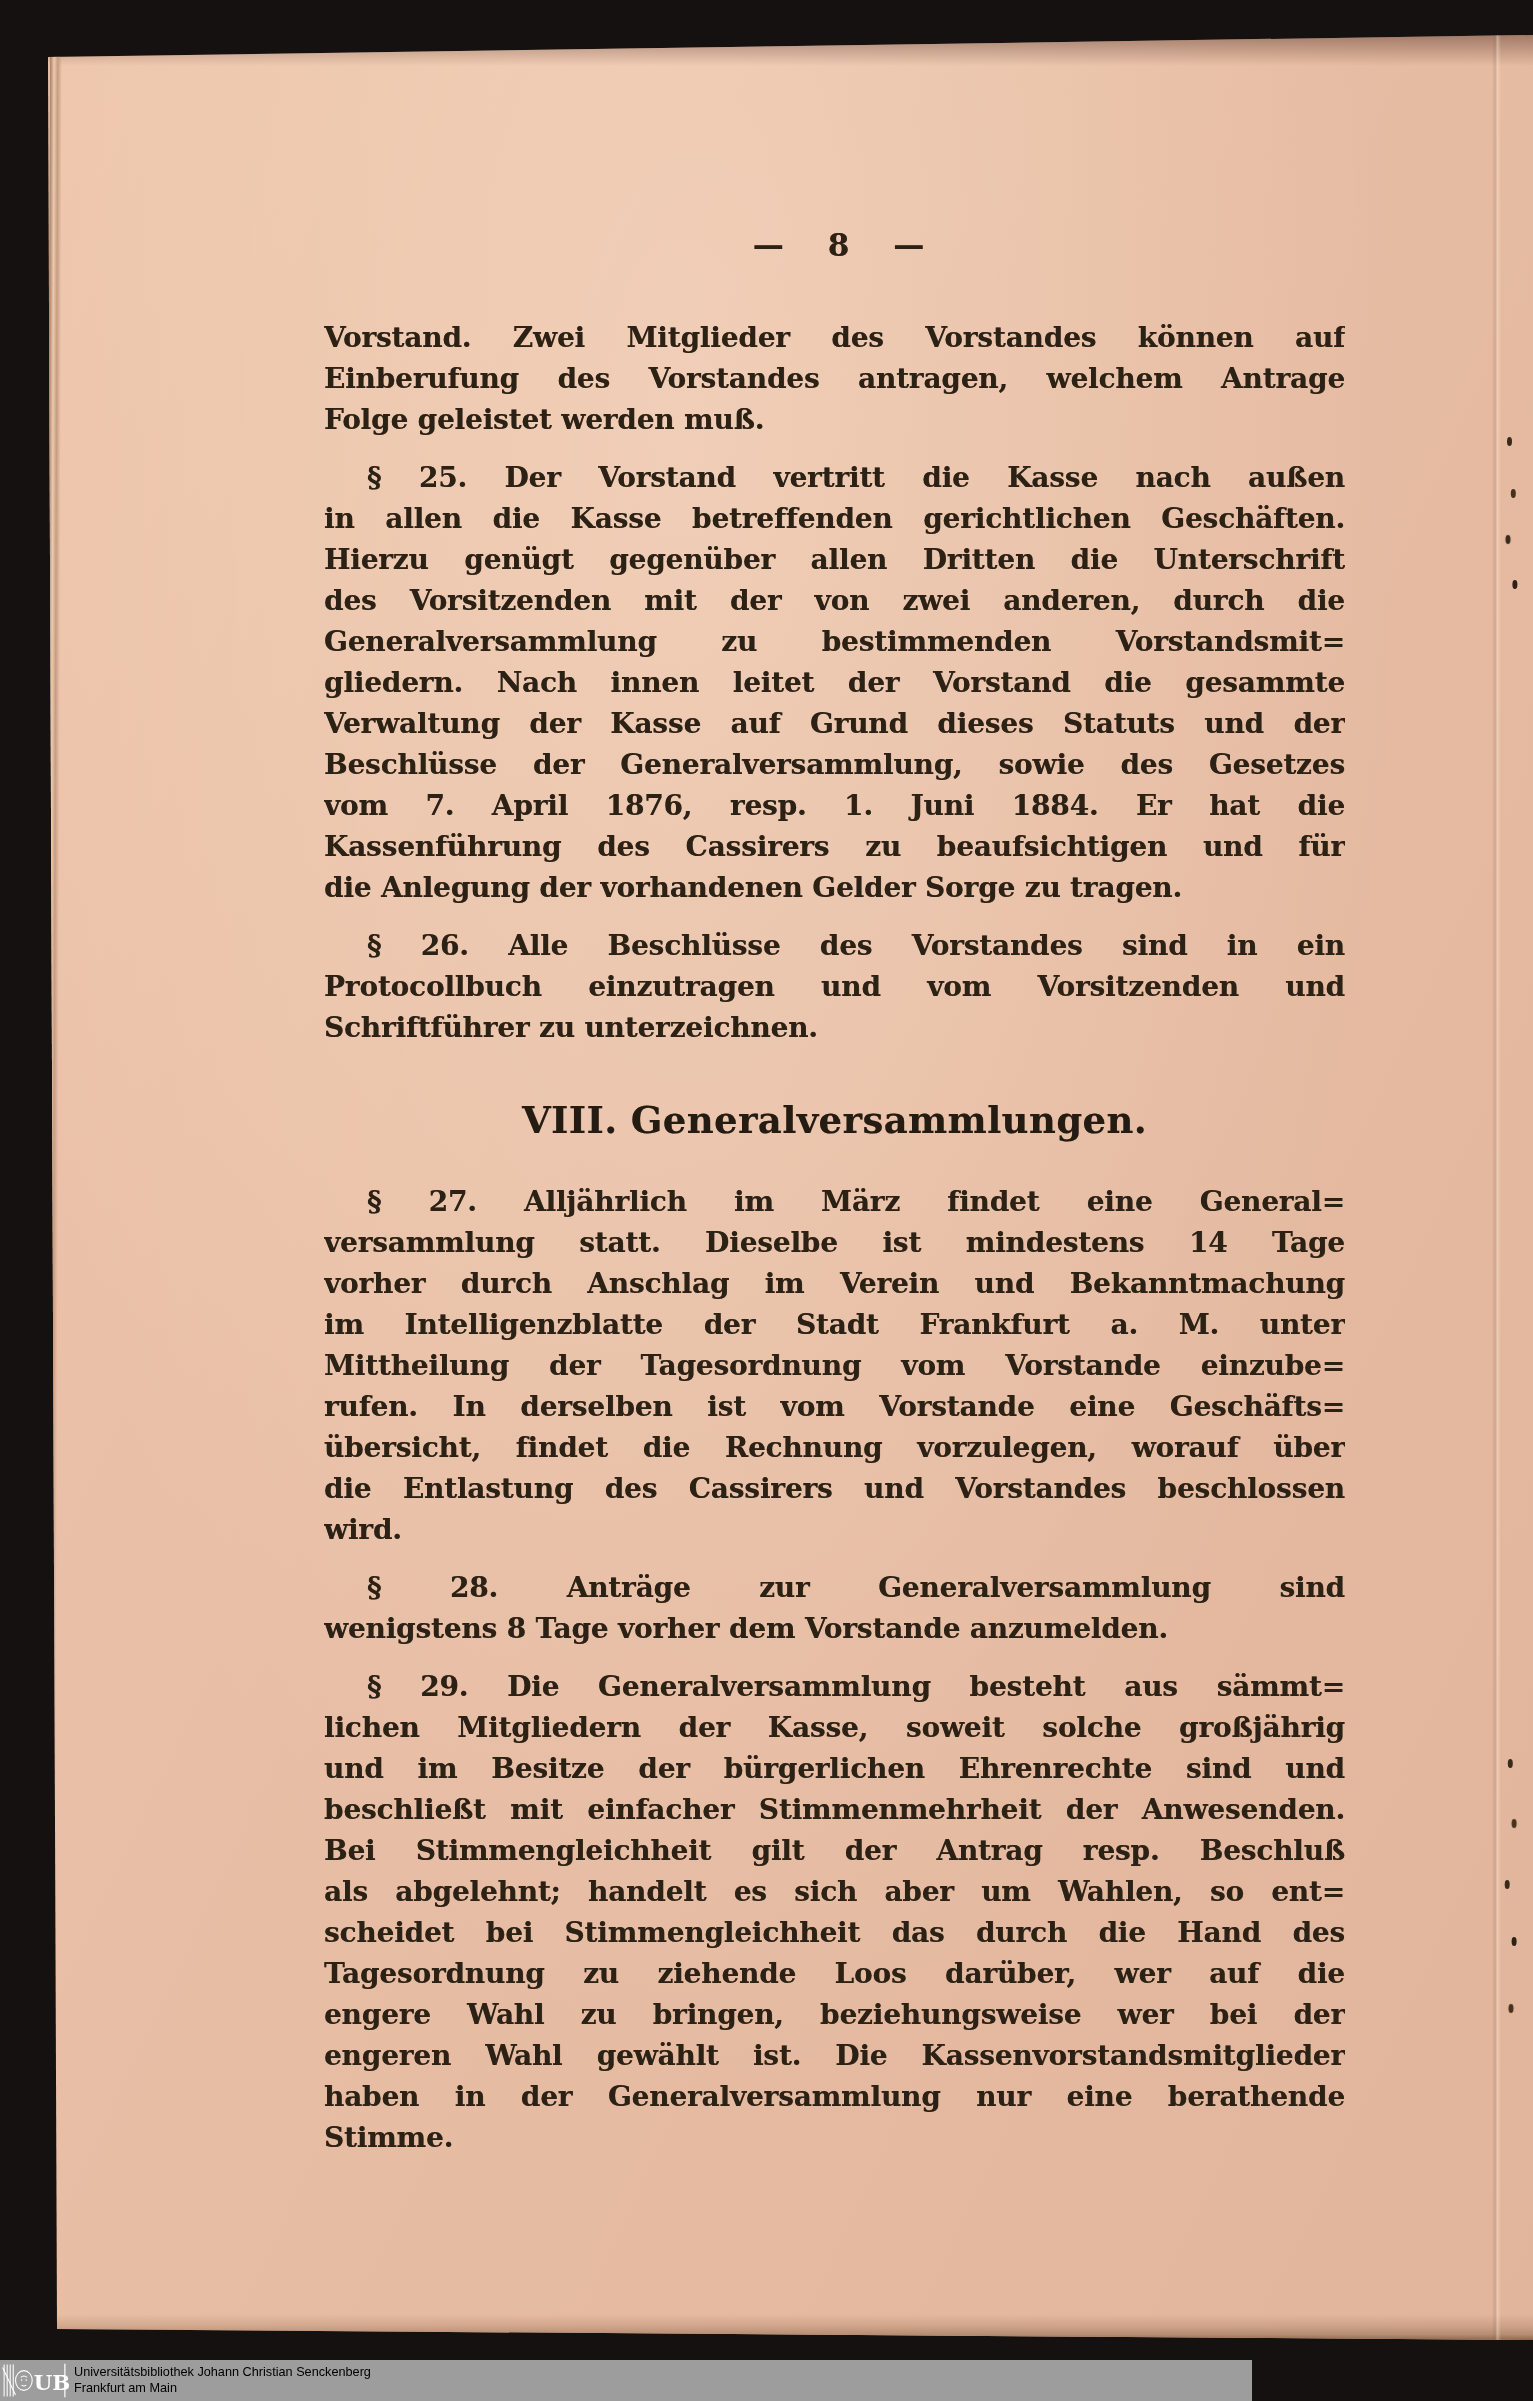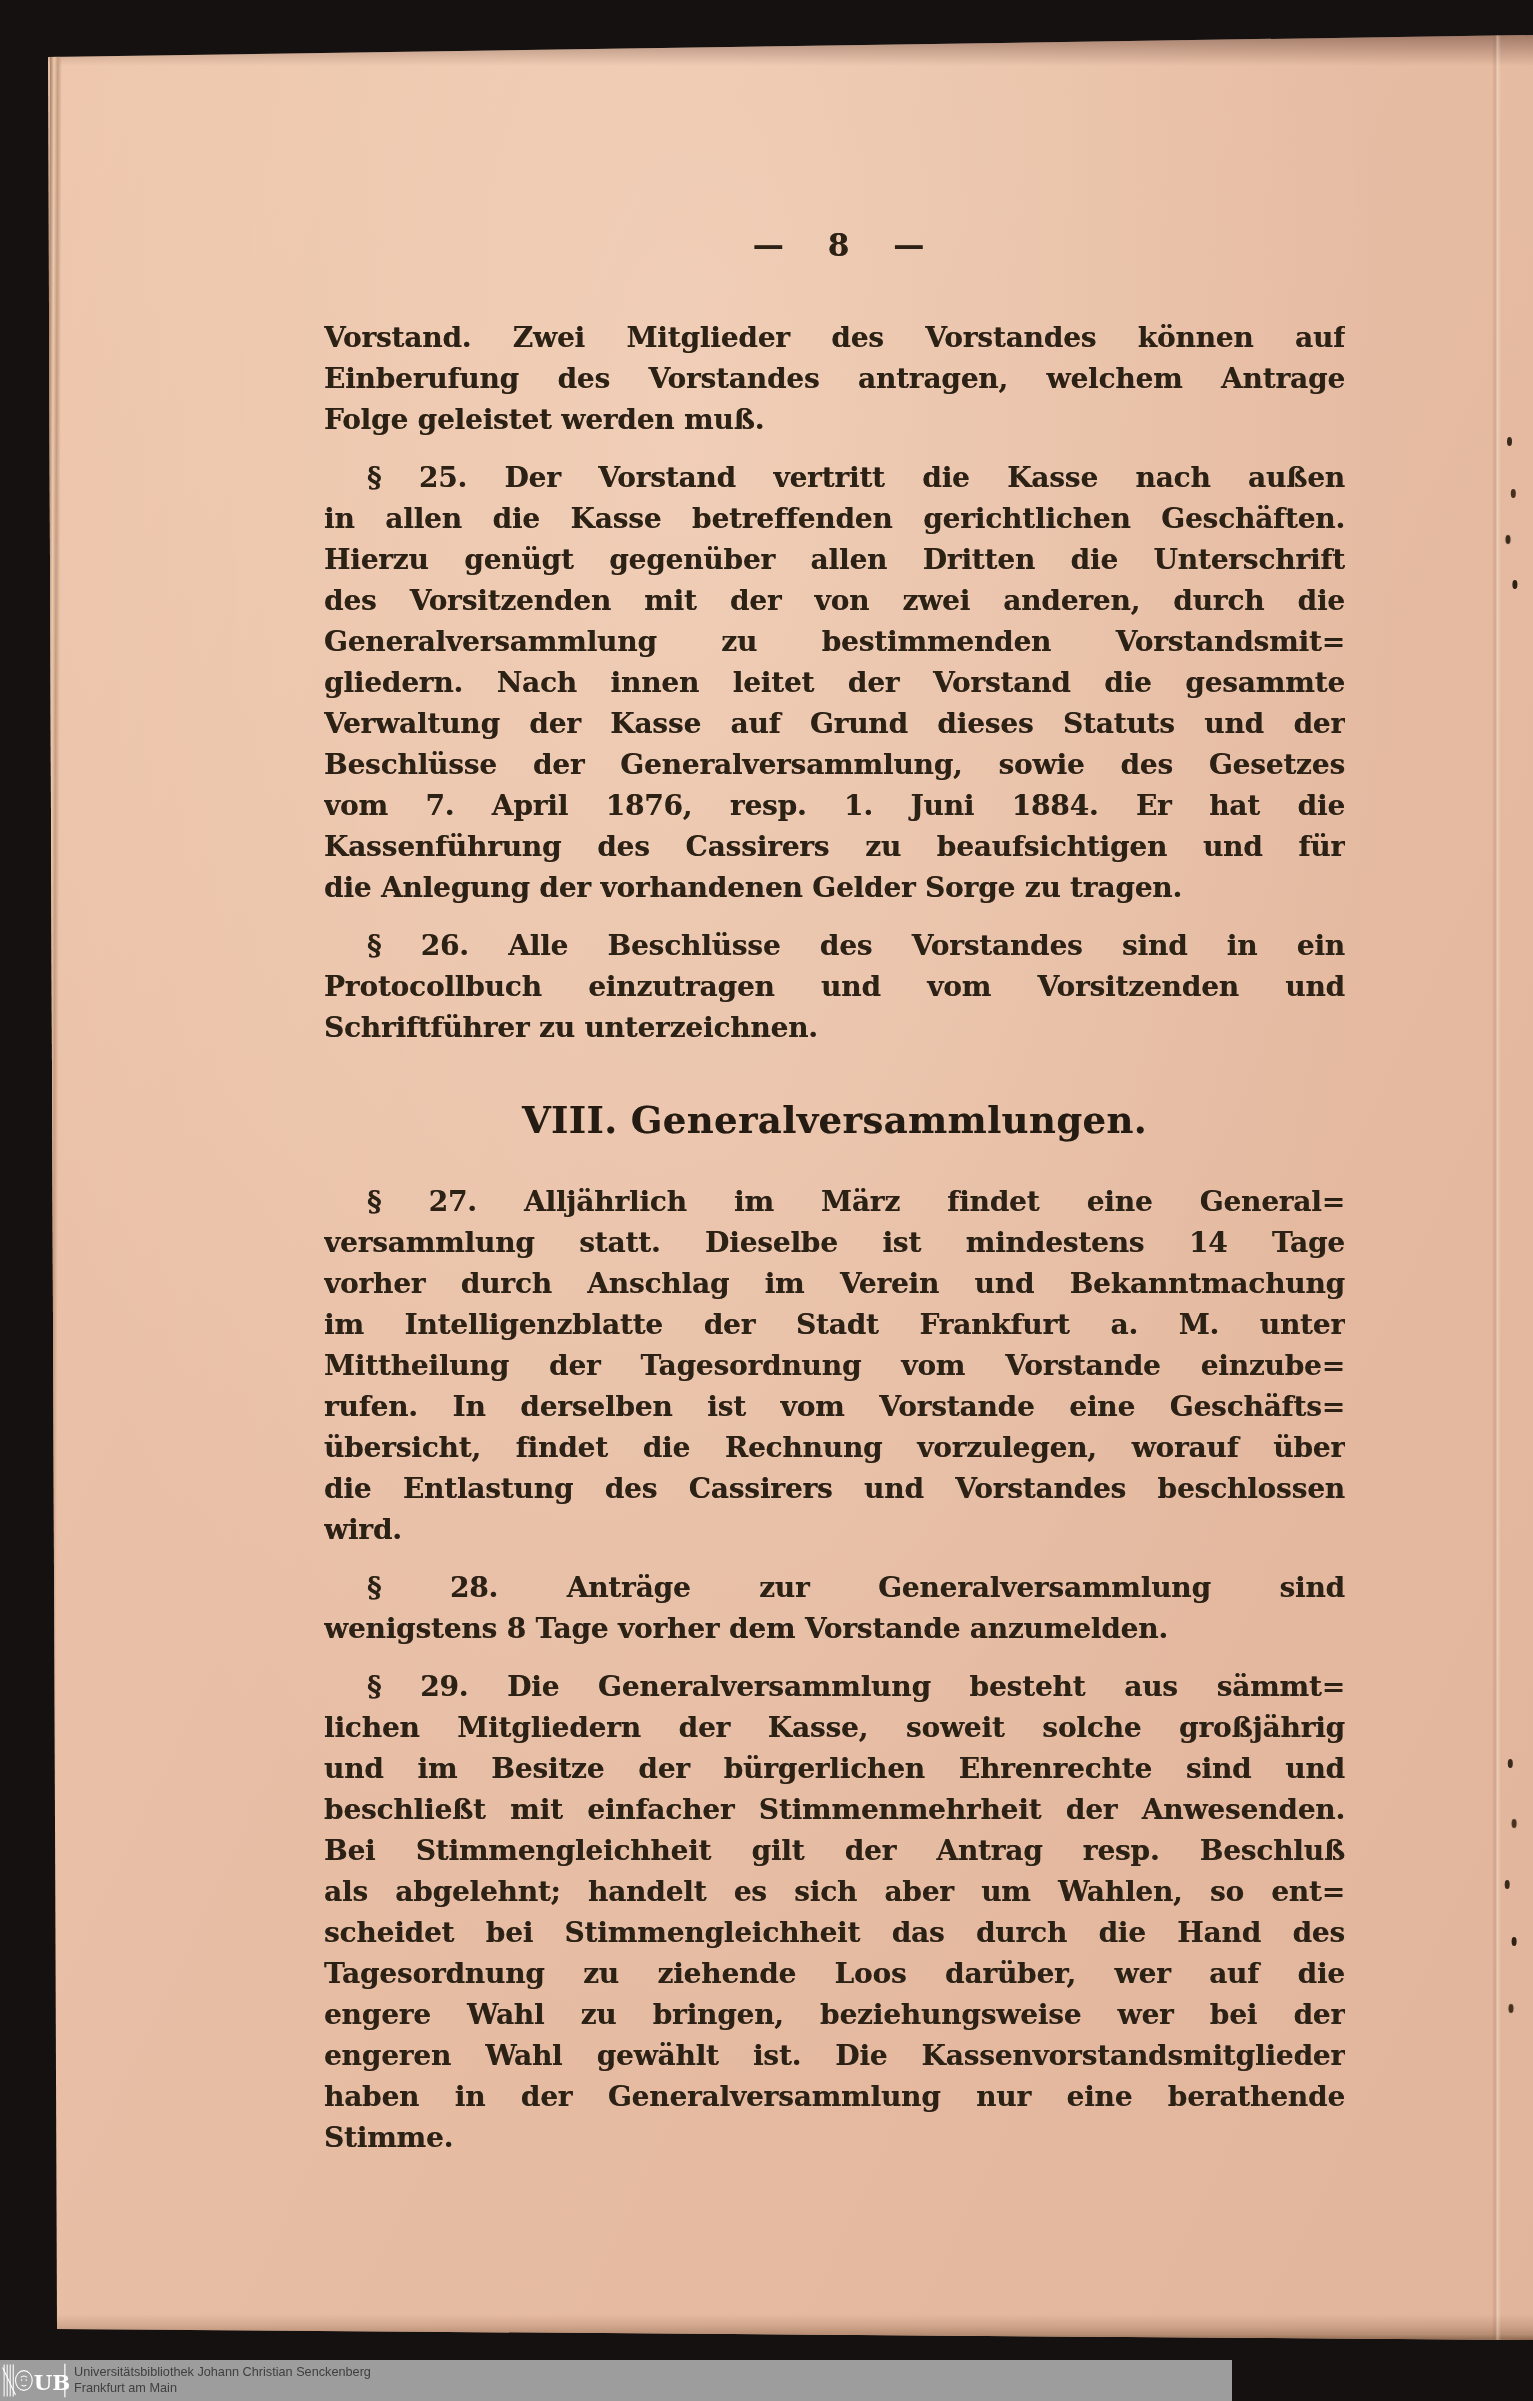--- a/index.html
+++ b/index.html
@@ -87,25 +87,26 @@
     text-align-last:center;
     font-size:37px; line-height:46px; font-weight:bold;
     letter-spacing:0.4px;
     color:#241c12;
   }
   
   .footer-bar{
     position:absolute; left:0; top:2360px; width:1232px; height:41px;
     background:#9d9d9d;
     font-family:"Liberation Sans", sans-serif;
+    padding-left:20px;
   }
   .footer-logo{position:absolute; left:0; top:0;}
   .footer-text{
     position:absolute; left:74px; top:5.4px;
-    color:#404040; font-size:12.7px; line-height:15.3px;
+    color:#000000; font-size:12.7px; line-height:15.3px;
   }
 </style>
 </head>
 <body>
 
 <div id="canvas">
 
   <div class="paper">
     <div class="edge-top-shadow"></div>
     <div class="edge-left"></div>

